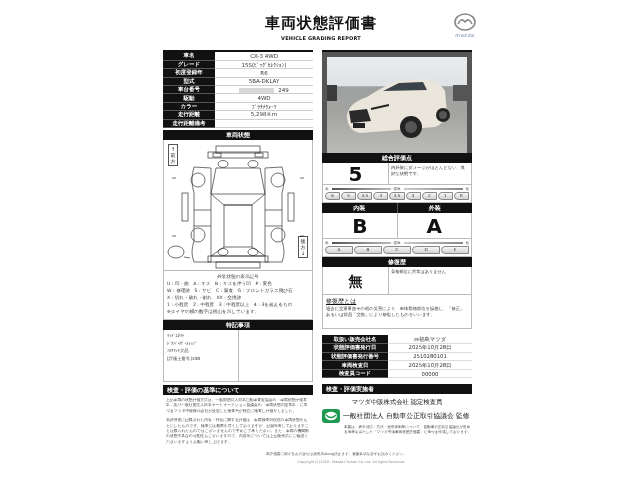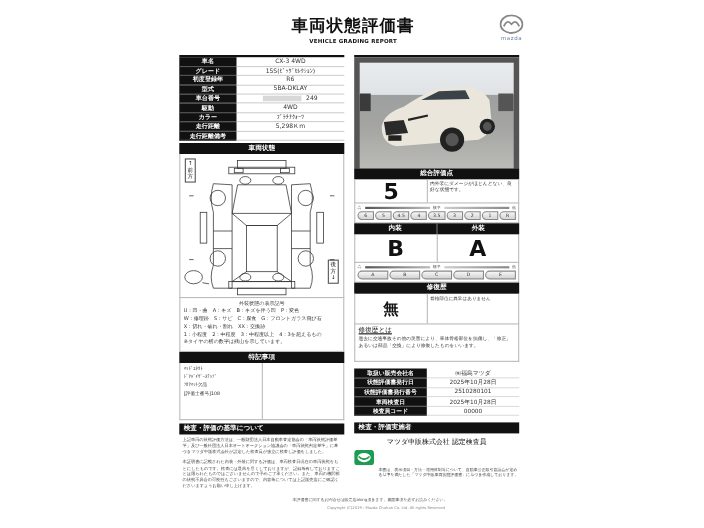--- a/index.html
+++ b/index.html
@@ -331,19 +331,20 @@
       </table>
 
     <div class="bar bar-left insp-bar">検査・評価実施者</div>
     <div class="insp-company">マツダ中販株式会社 認定検査員</div>
     <div class="insp-assoc">
       <svg width="18" height="14" viewBox="0 0 18 14">
         <rect x="0" y="0" width="18" height="14" rx="3" fill="#1f9a53"></rect>
         <ellipse cx="9" cy="7" rx="6" ry="4.2" fill="#fff"></ellipse>
         <path d="M4 6 Q9 11 14 6" fill="none" stroke="#1f9a53" stroke-width="1.6"></path>
       </svg>
+      <span class="insp-assoc-text">一般社団法人 自動車公正取引協議会 監修</span>
     </div>
     <div class="insp-note">本書は、表示項目・方法・運用体制等について、自動車公正取引協議会が定める基準を満たした「マツダ中販車両状態評価書」に基づき作成しております。</div>
   </div>
 
   <div class="footer-note">本評価書に関するお問合せは販売店along頂きます。裏面事項を必ずお読みください。</div>
   <div class="copyright">Copyright (C)2019 - Mazda Chuhan Co. Ltd. All rights Reserved</div>
 </div>
 
 </body></html>

